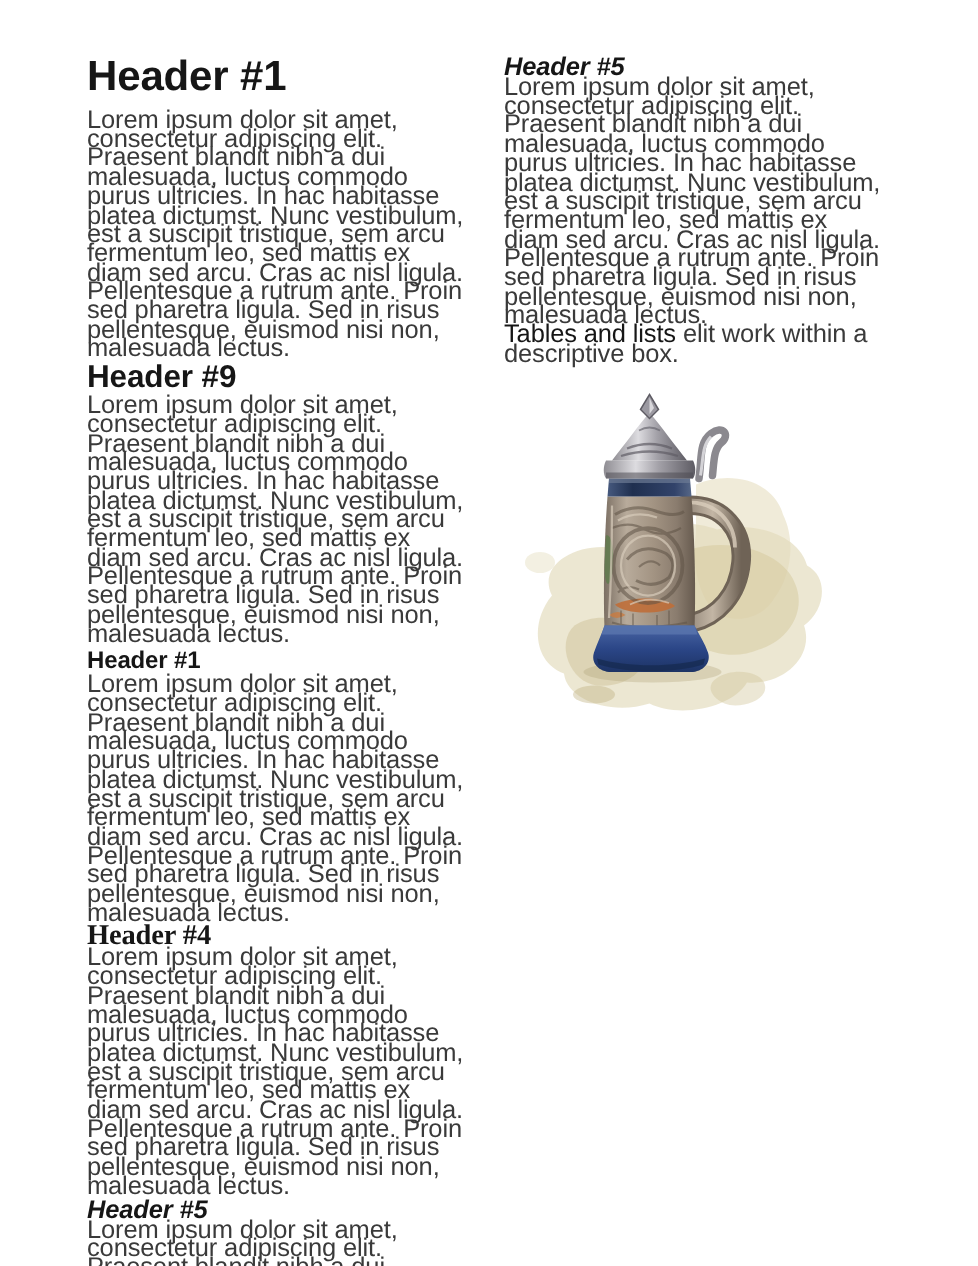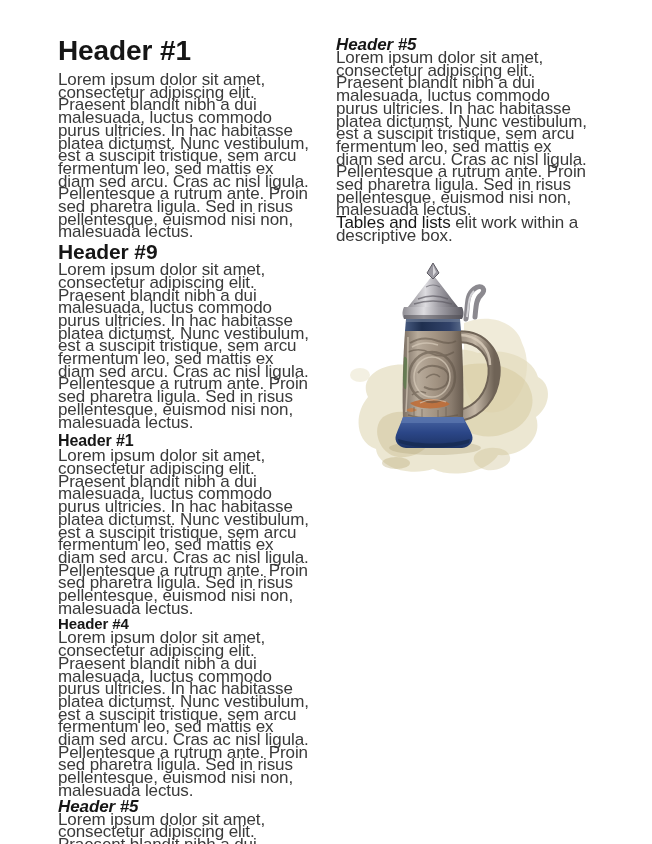--- a/index.html
+++ b/index.html
@@ -19,21 +19,21 @@
     margin:0;
     font-size:17px;
     line-height:12.7px;
     letter-spacing:-0.1px;
     color:#3a3a3a;
   }
   h1,h2,h3,h4,h5 { color:#161616; font-weight:700; letter-spacing:-0.1px; }
   h1 { font-size:28px;   line-height:30px; margin:0 0 8px 0; }
   h2 { font-size:21px;   line-height:22px; margin:2px 0 1px 0; }
   h3 { font-size:16px;   line-height:17px; margin:3px 0 1px 0; }
-  h4 { font-size:15px; line-height:14px; margin:2px 0 1px 0; }
+  h4 { font-size:19px; line-height:14px; margin:2px 0 1px 0;font-family:Liberation Serif, serif; }
   h5 { font-size:17px; line-height:13px; margin:2px 0 1px 0;font-style:italic; }
 
   .bold-inline { font-weight:400; color:#161616; }
 
   figure.illustration { margin:14px 0 0 2px; padding:0; }
 </style>
 </head>
 <body>
 
 <div class="page">

